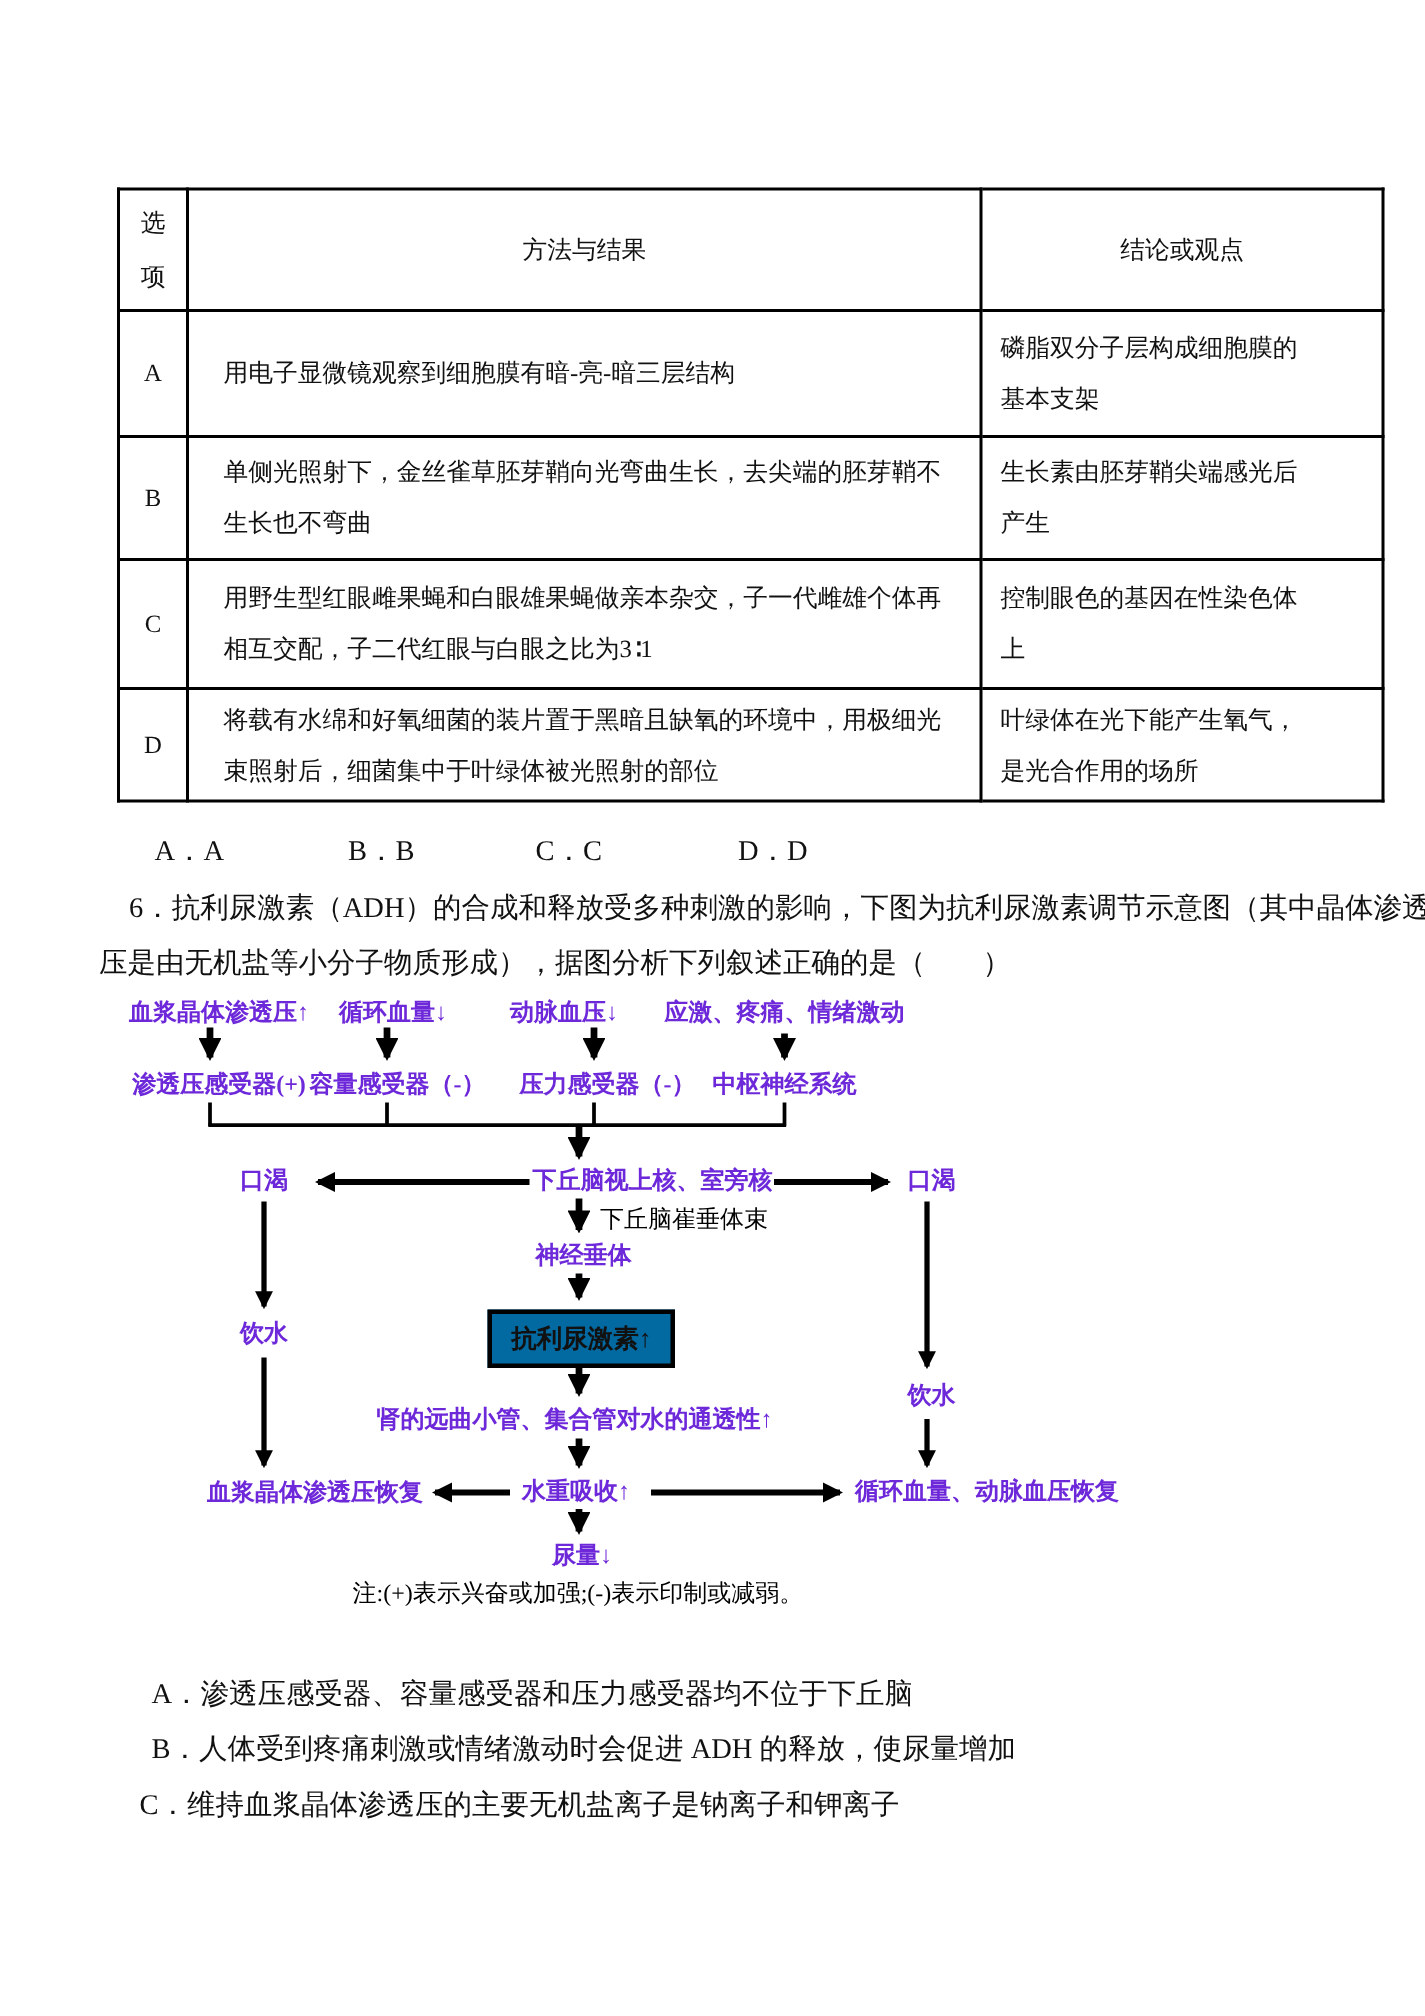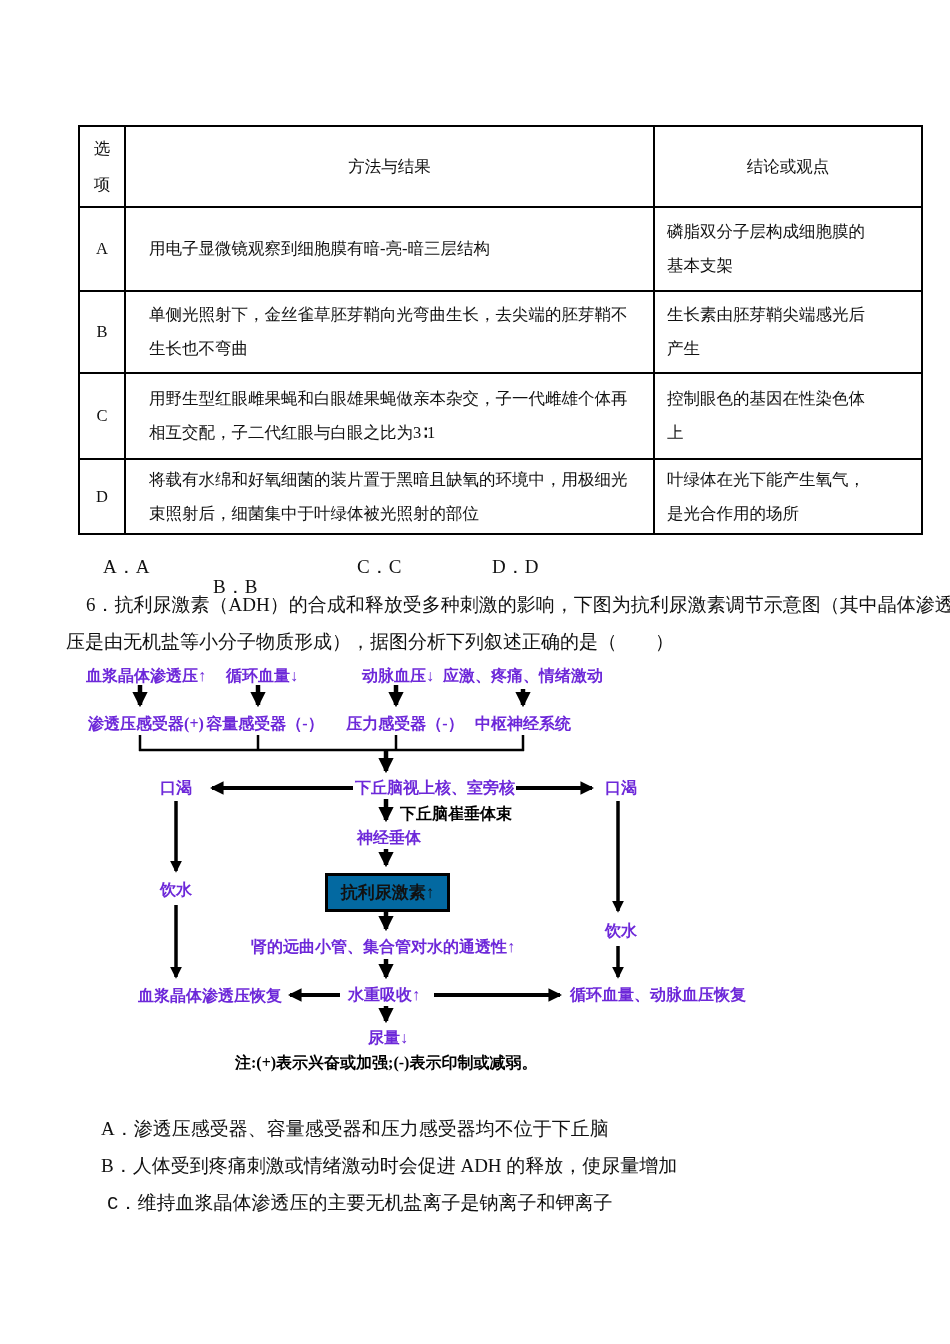--- a/index.html
+++ b/index.html
@@ -26,21 +26,21 @@
 
   
   .abs{position:absolute;white-space:nowrap;}
   .body-txt{font-size:19px;color:#111;}
 
   
   .diagram{position:absolute;left:0;top:665px;width:950px;height:430px;}
   .diagram svg{position:absolute;left:0;top:0;}
   .lbl{position:absolute;white-space:nowrap;font-size:16px;font-weight:bold;color:#6d28d9;
        transform:translateX(-50%);line-height:18px;}
-  .lbl-l{position:absolute;white-space:nowrap;font-size:16px;font-weight:bold;color:#000;line-height:18px;}
+  .lbl-l{position:absolute;white-space:nowrap;font-size:16px;font-weight:normal;color:#000;line-height:18px;}
   .adh-box{position:absolute;left:325px;top:208px;width:119px;height:33px;border:3px solid #000;
        display:flex;align-items:center;justify-content:center;font-size:17px;font-weight:bold;
        white-space:nowrap;background:#0369a1;}
 </style>
 </head>
 <body>
 
 <div class="page">
 
   <table class="qtable">
@@ -75,21 +75,21 @@
       <td class="col-opt">D</td>
       <td class="col-m m">将载有水绵和好氧细菌的装片置于黑暗且缺氧的环境中，用极细光
 束照射后，细菌集中于叶绿体被光照射的部位</td>
       <td class="col-c c">叶绿体在光下能产生氧气，
 是光合作用的场所</td>
     </tr>
   </tbody>
     </table>
 
   <span class="abs body-txt" style="left:103px;top:554px;">A．A</span>
-  <span class="abs body-txt" style="left:213px;top:554px;margin-top:20px;">B．B</span>
+  <span class="abs body-txt" style="left:232px;top:554px;">B．B</span>
   <span class="abs body-txt" style="left:357px;top:554px;">C．C</span>
   <span class="abs body-txt" style="left:492px;top:554px;">D．D</span>
 
   <div class="abs body-txt" style="left:86px;top:592px;">6．抗利尿激素（ADH）的合成和释放受多种刺激的影响，下图为抗利尿激素调节示意图（其中晶体渗透</div>
   <div class="abs body-txt" style="left:66px;top:629px;">压是由无机盐等小分子物质形成），据图分析下列叙述正确的是（　　）</div>
 
   <div class="diagram">
 
     <svg width="950" height="430" viewBox="0 0 950 430">
       <defs>
@@ -128,21 +128,21 @@
         <line x1="176" y1="136" x2="176" y2="206" stroke-width="3.5" marker-end="url(#ah)"></line>
         <line x1="176" y1="240" x2="176" y2="312" stroke-width="3.5" marker-end="url(#ah)"></line>
 
         <line x1="618" y1="136" x2="618" y2="246" stroke-width="3.5" marker-end="url(#ah)"></line>
         <line x1="618" y1="281" x2="618" y2="312" stroke-width="3.5" marker-end="url(#ah)"></line>
       </g>
     </svg>
 
     <div class="lbl" style="left:146px;top:2px;">血浆晶体渗透压↑</div>
     <div class="lbl" style="left:262px;top:2px;">循环血量↓</div>
-    <div class="lbl" style="left:398px;top:2px;text-align:right;">动脉血压↓</div>
+    <div class="lbl" style="left:376px;top:2px;text-align:right;">动脉血压↓</div>
     <div class="lbl" style="left:523px;top:2px;">应激、疼痛、情绪激动</div>
 
     <div class="lbl" style="left:146px;top:50px;">渗透压感受器(+)</div>
     <div class="lbl" style="left:265px;top:50px;">容量感受器（-）</div>
     <div class="lbl" style="left:405px;top:50px;">压力感受器（-）</div>
     <div class="lbl" style="left:523px;top:50px;">中枢神经系统</div>
 
     <div class="lbl" style="left:435px;top:114px;">下丘脑视上核、室旁核</div>
     <div class="lbl" style="left:176px;top:114px;">口渴</div>
     <div class="lbl" style="left:621px;top:114px;">口渴</div>
@@ -159,15 +159,15 @@
 
     <div class="lbl" style="left:384px;top:321px;">水重吸收↑</div>
     <div class="lbl" style="left:210px;top:322px;">血浆晶体渗透压恢复</div>
     <div class="lbl" style="left:658px;top:321px;">循环血量、动脉血压恢复</div>
     <div class="lbl" style="left:388px;top:364px;">尿量↓</div>
     <div class="lbl-l" style="left:235px;top:389px;">注:(+)表示兴奋或加强;(-)表示印制或减弱。</div>
   </div>
 
   <div class="abs body-txt" style="left:101px;top:1116px;">A．渗透压感受器、容量感受器和压力感受器均不位于下丘脑</div>
   <div class="abs body-txt" style="left:101px;top:1153px;">B．人体受到疼痛刺激或情绪激动时会促进 ADH 的释放，使尿量增加</div>
-  <div class="abs body-txt" style="left:107px;top:1190px;font-family:Liberation Mono, monospace;">C．维持血浆晶体渗透压的主要无机盐离子是钠离子和钾离子</div>
+  <div class="abs body-txt" style="left:93px;top:1190px;">C．维持血浆晶体渗透压的主要无机盐离子是钠离子和钾离子</div>
 
 </div>
 
 </body></html>

